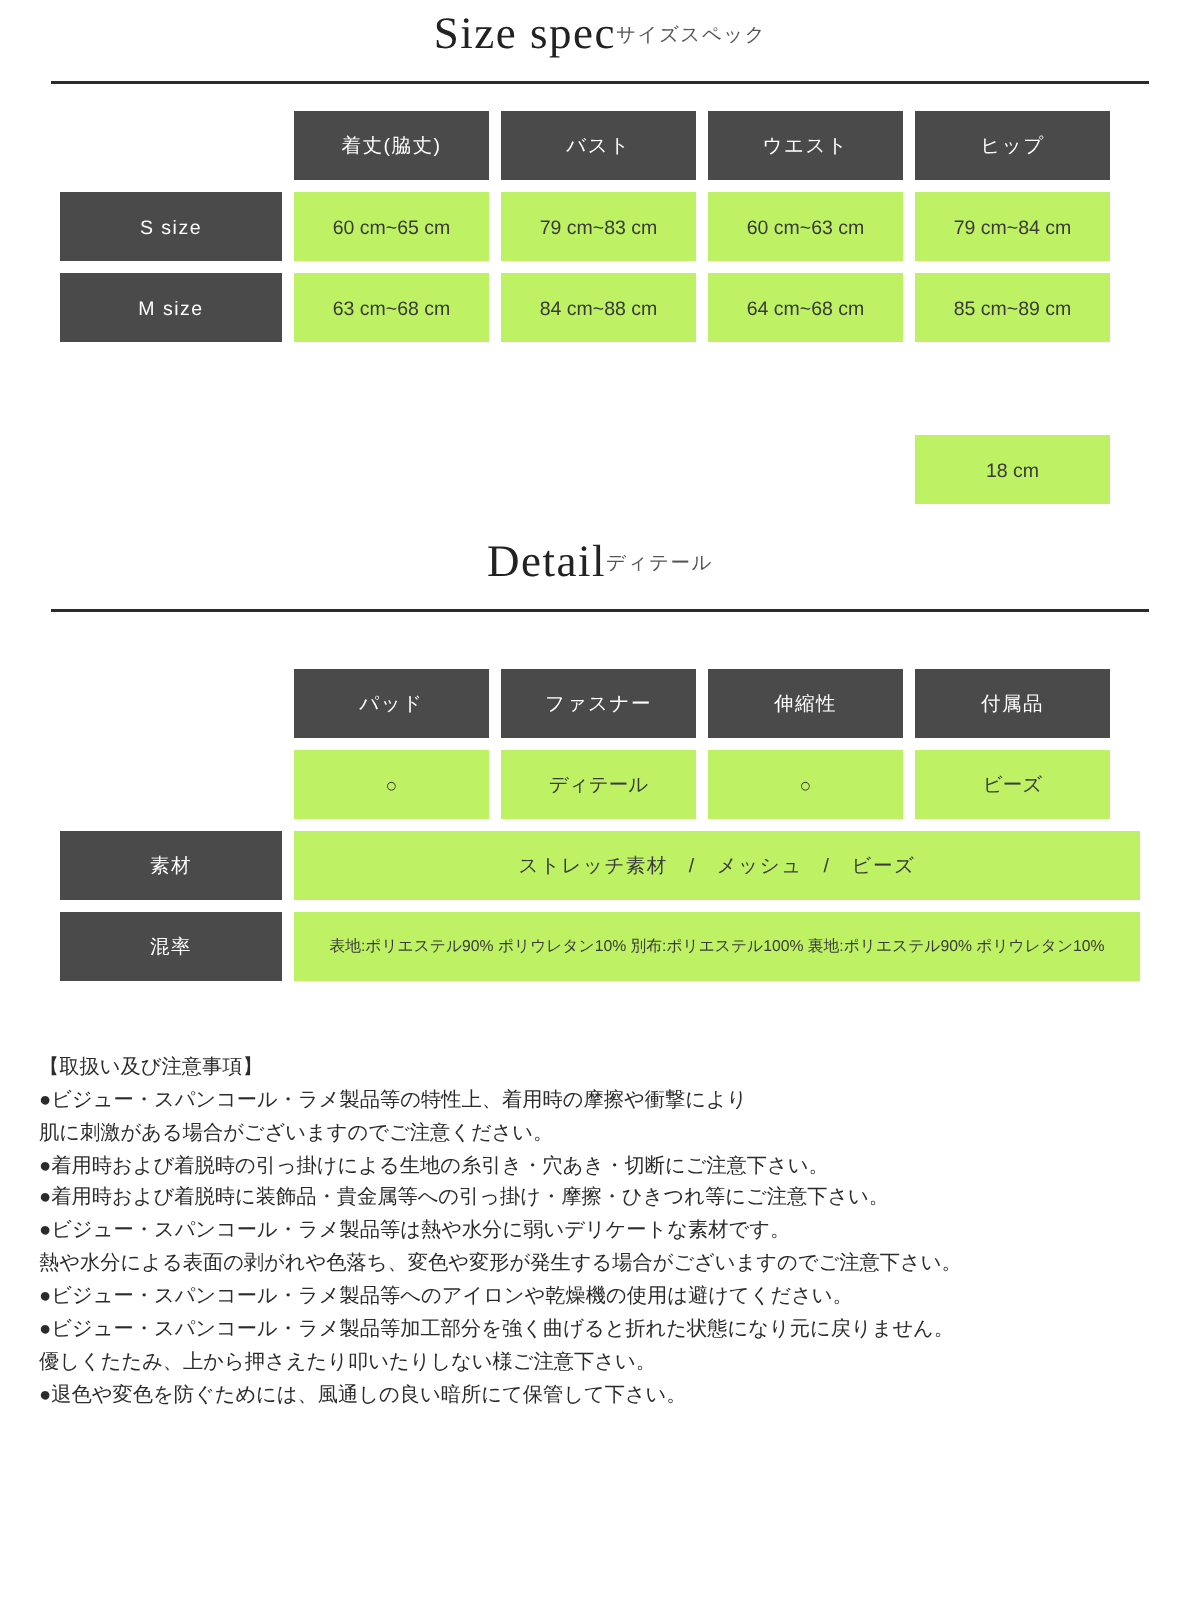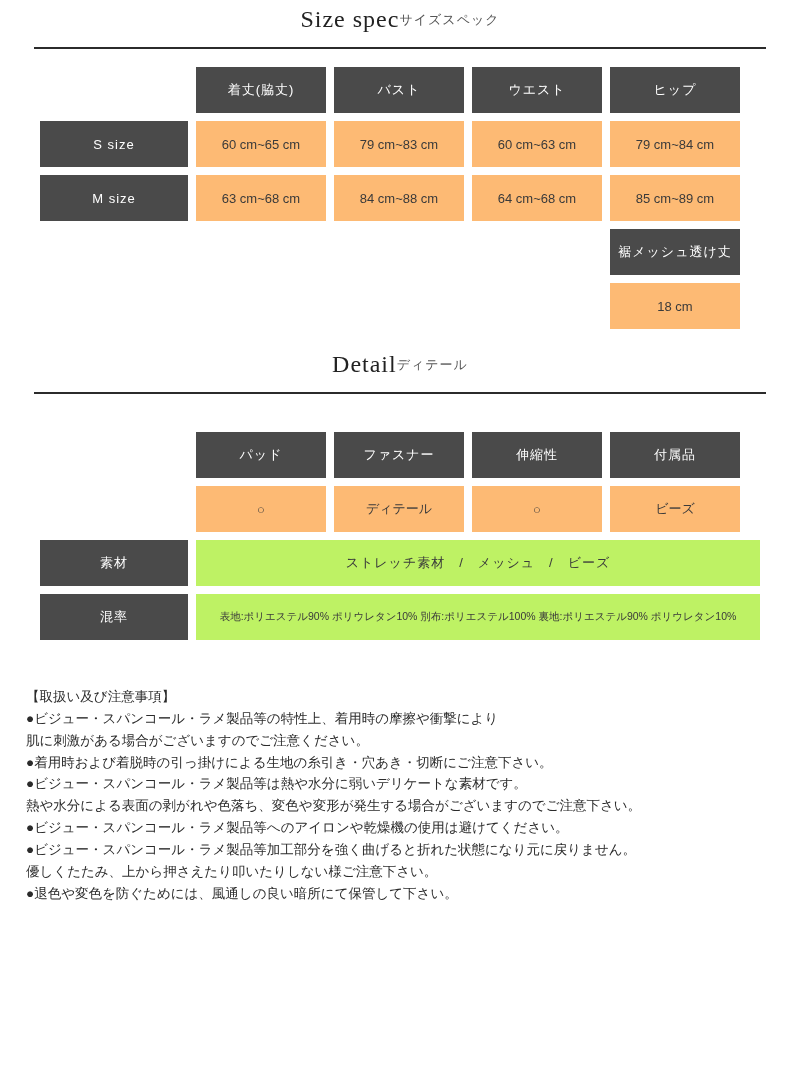--- a/index.html
+++ b/index.html
@@ -22,21 +22,21 @@
     box-sizing: border-box;
   }
 
   
   .section-head {
     text-align: center;
     padding-top: 6px;
   }
   .section-head .en {
     font-family: "Liberation Serif", serif;
-    font-size: 24px;
+    font-size: 30px;
     letter-spacing: 1px;
     color: #222222;
     vertical-align: middle;
   }
   .section-head .jp {
     font-size: 13px;
     color: #555555;
     letter-spacing: 1px;
     vertical-align: middle;
   }
@@ -67,21 +67,21 @@
     font-size: 13px;
     text-align: center;
     padding: 17px 4px;
   }
   .hdr {
     background: #4a4a4a;
     color: #ffffff;
     letter-spacing: 1px;
   }
   .val {
-    background: #fdba74;
+    background: #bef264;
     color: #3a3a3a;
   }
   .blank {
     background: transparent;
   }
   .w-lbl { width: 148px; text-align: right; }
   .w-col { width: 130px; }
 
   .detail-tbl { margin-top: 16px; }
 
@@ -144,21 +144,20 @@
       <div class="cell val w-col">84 cm~88 cm</div>
       <div class="cell val w-col">64 cm~68 cm</div>
       <div class="cell val w-col">85 cm~89 cm</div>
     </div>
 
     <div class="row">
       <div class="cell blank w-lbl"></div>
       <div class="cell blank w-col"></div>
       <div class="cell blank w-col"></div>
       <div class="cell blank w-col"></div>
-      <div class="cell hdr w-col">裾メッシュ透け丈</div>
     </div>
 
     <div class="row">
       <div class="cell blank w-lbl"></div>
       <div class="cell blank w-col"></div>
       <div class="cell blank w-col"></div>
       <div class="cell blank w-col"></div>
       <div class="cell val w-col">18 cm</div>
     </div>
 
@@ -197,20 +196,21 @@
       <div class="wide-val small">表地:ポリエステル90%  ポリウレタン10%  別布:ポリエステル100%  裏地:ポリエステル90%  ポリウレタン10%</div>
     </div>
 
   </div>
 
   <div class="notes">
     <div>【取扱い及び注意事項】</div>
     <div>●ビジュー・スパンコール・ラメ製品等の特性上、着用時の摩擦や衝撃により</div>
     <div>肌に刺激がある場合がございますのでご注意ください。</div>
     <div>●着用時および着脱時の引っ掛けによる生地の糸引き・穴あき・切断にご注意下さい。</div>
+    <div>●着用時および着脱時に装飾品・貴金属等への引っ掛け・摩擦・ひきつれ等にご注意下さい。</div>
     <div>●ビジュー・スパンコール・ラメ製品等は熱や水分に弱いデリケートな素材です。</div>
     <div>熱や水分による表面の剥がれや色落ち、変色や変形が発生する場合がございますのでご注意下さい。</div>
     <div>●ビジュー・スパンコール・ラメ製品等へのアイロンや乾燥機の使用は避けてください。</div>
     <div>●ビジュー・スパンコール・ラメ製品等加工部分を強く曲げると折れた状態になり元に戻りません。</div>
     <div>優しくたたみ、上から押さえたり叩いたりしない様ご注意下さい。</div>
     <div>●退色や変色を防ぐためには、風通しの良い暗所にて保管して下さい。</div>
   </div>
 
 </div>
 

